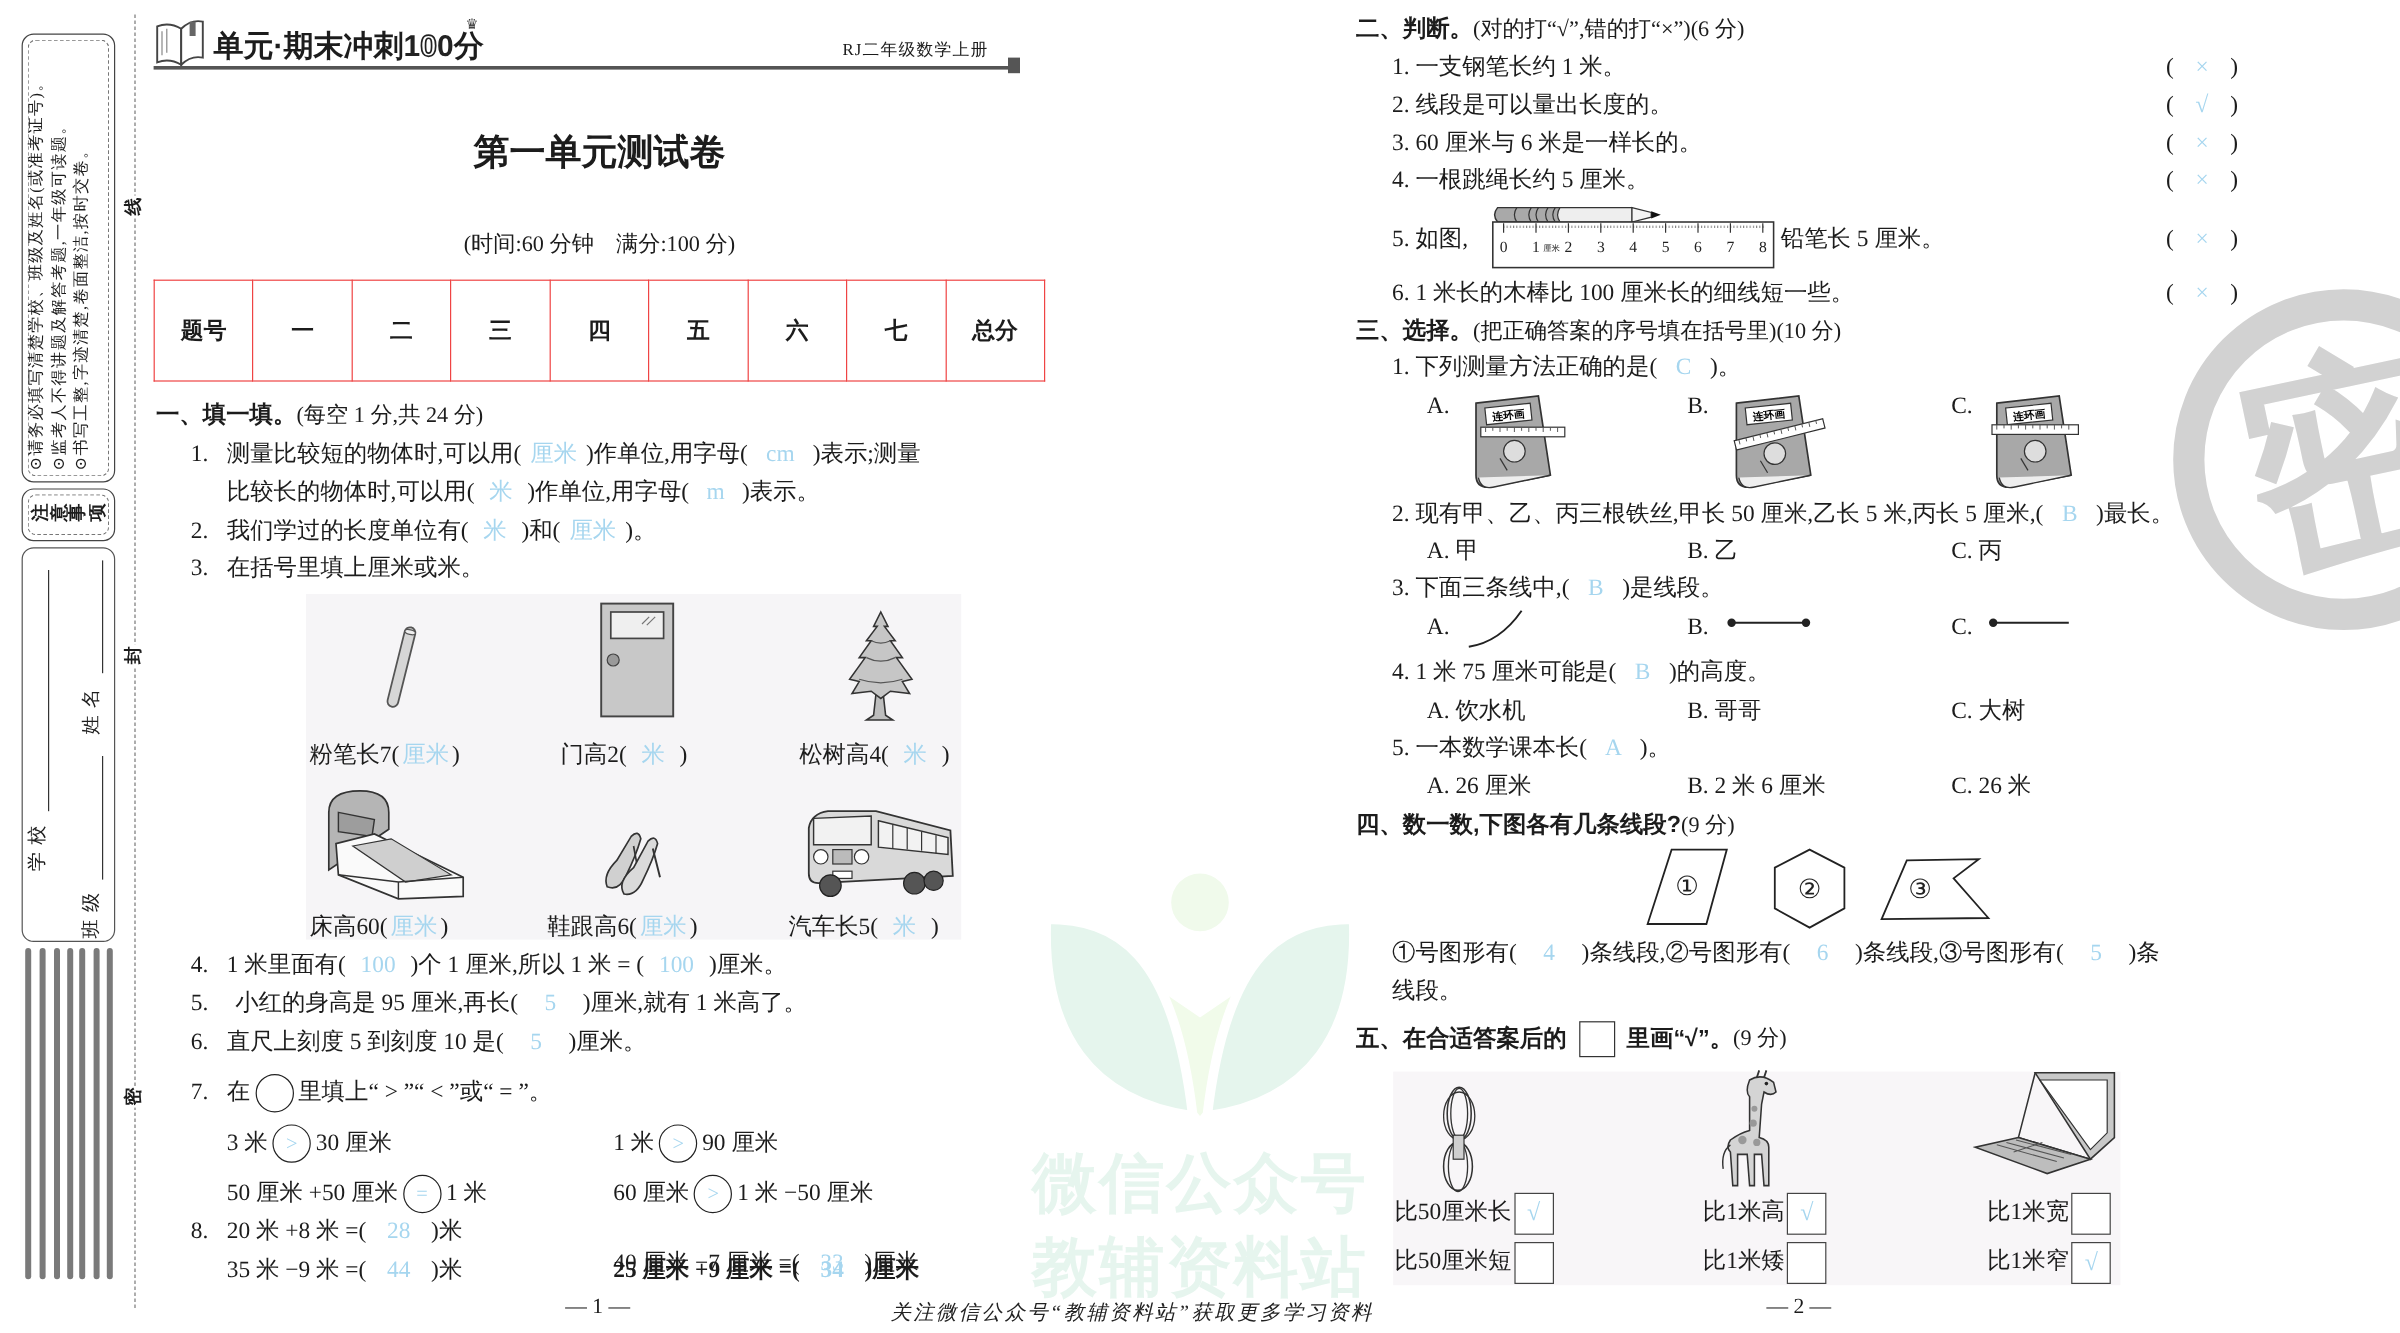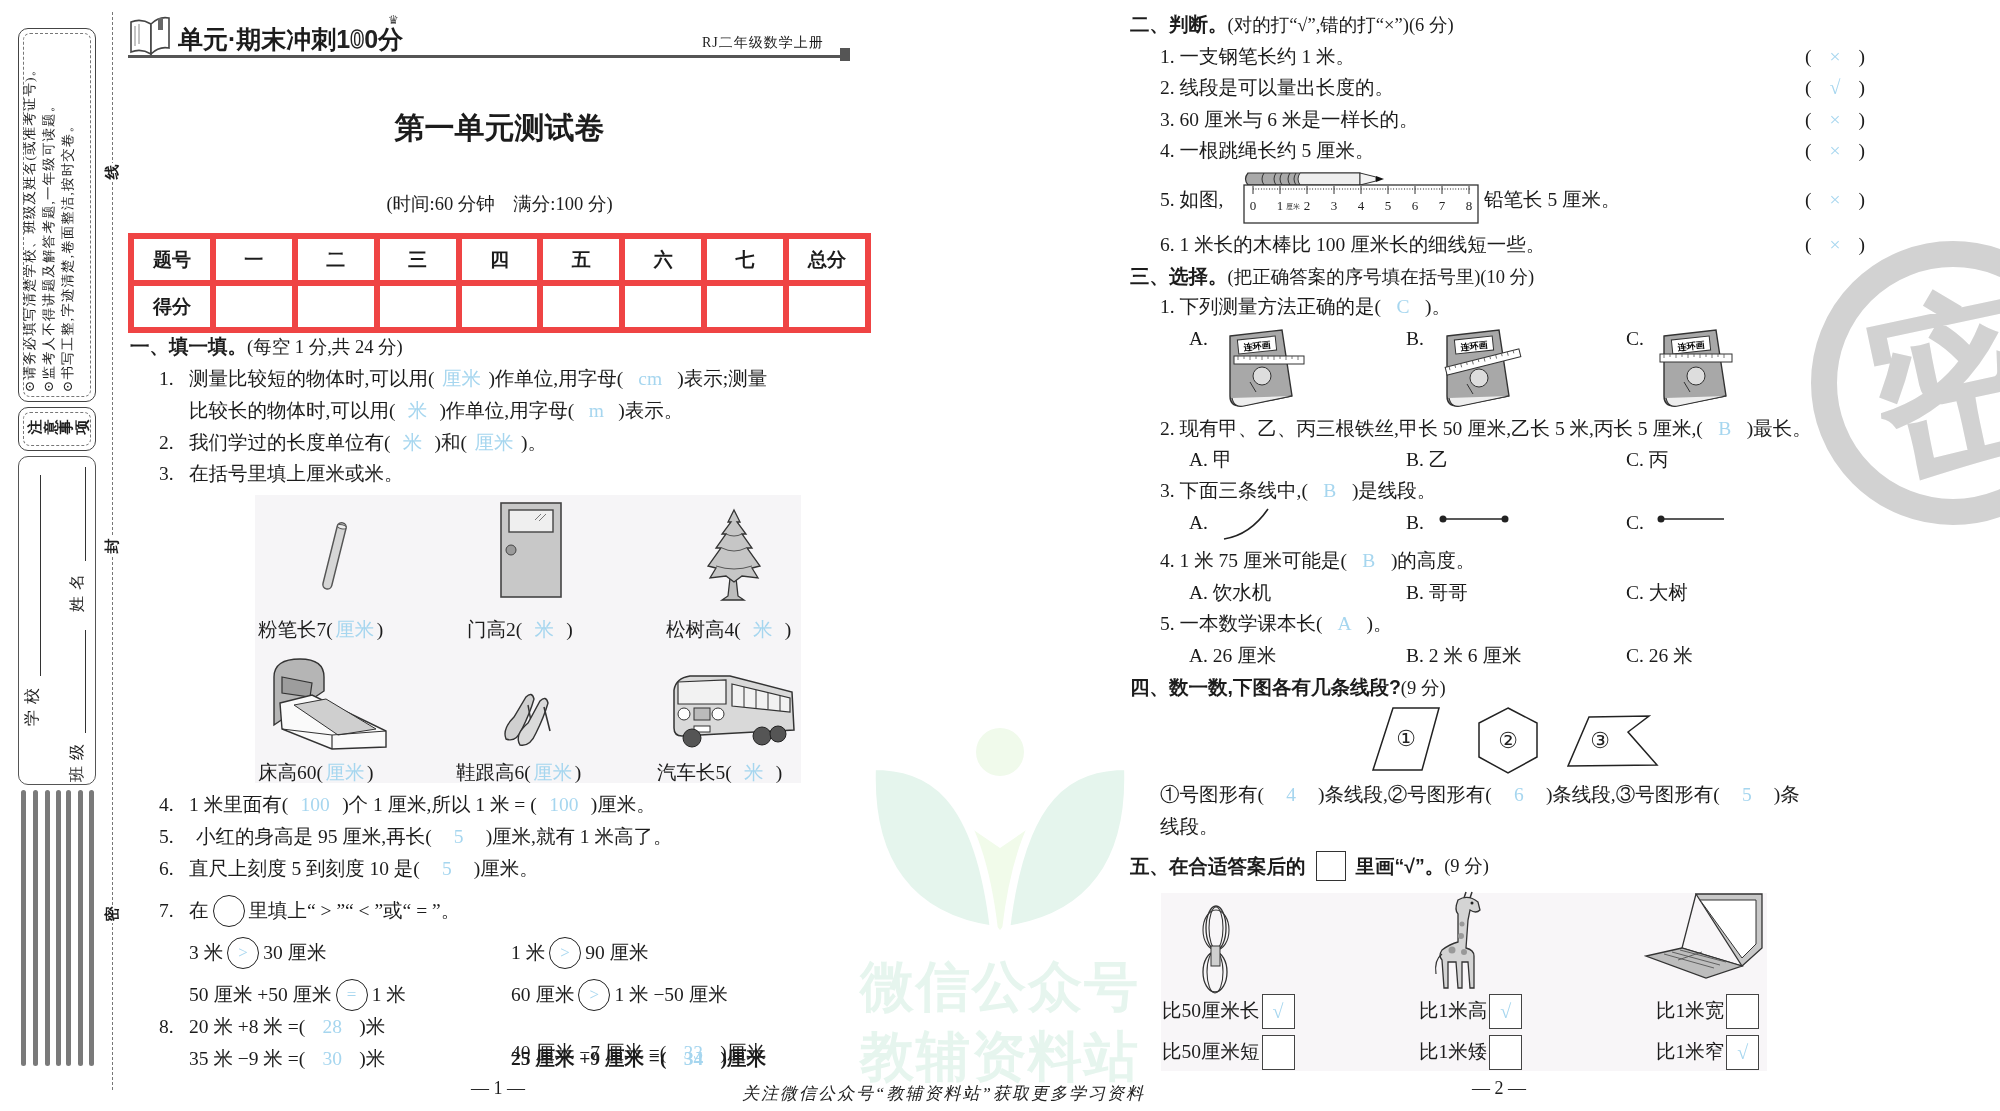--- a/index.html
+++ b/index.html
@@ -16,21 +16,21 @@
   .row32{display:flex;align-items:center;height:32px;}
   .rot{position:absolute;transform-origin:0 0;transform:rotate(-90deg);}
   .box-r{position:absolute;border:1.6px solid #444;border-radius:10px;box-sizing:border-box;}
   .box-r .inner{position:absolute;left:4px;top:4px;right:4px;bottom:4px;border:1px dashed #777;border-radius:7px;}
   .notice-line{position:absolute;left:10px;font-size:13.5px;line-height:18px;letter-spacing:1.1px;white-space:nowrap;}
   .bar{position:absolute;width:5px;top:790px;height:276px;background:#7a7a7a;border-radius:3px;}
   .cutmark{position:absolute;left:103px;width:18px;height:20px;background:#fff;font-family:"Liberation Sans","DejaVu Sans",sans-serif;
            font-weight:bold;font-size:15px;line-height:20px;text-align:center;transform:rotate(-90deg);}
   table.score{position:absolute;left:128px;top:233px;width:743px;height:85px;border-collapse:collapse;table-layout:fixed;
               border:1.8px solid #2a2a2a;font-family:"Liberation Sans","DejaVu Sans",sans-serif;font-weight:bold;font-size:19px;}
-  table.score td{border:6px solid #ef4444;text-align:center;height:41px;padding:0;}
+  table.score td{border:1px solid #ef4444;text-align:center;height:41px;padding:0;}
   .panel{position:absolute;background:#f6f5f7;}
   .paren{position:absolute;width:60px;display:flex;justify-content:space-between;font-size:19.5px;line-height:24px;}
   .paren .a{color:#a6d6ef;}
   .chk{display:inline-block;width:33px;height:35px;border:1.4px solid #444;background:#fff;vertical-align:middle;
        box-sizing:border-box;text-align:center;line-height:33px;color:#a6d6ef;font-size:20px;margin-left:2px;}
   .opt{position:absolute;font-size:19.5px;line-height:24px;white-space:nowrap;}
   .pagenum{position:absolute;width:120px;text-align:center;font-size:18px;line-height:22px;}
   .wm-text{position:absolute;left:840px;width:320px;text-align:center;font-family:"Liberation Sans","DejaVu Sans",sans-serif;
            font-weight:bold;font-size:54px;line-height:60px;color:#e6f5ee;letter-spacing:2px;}
 </style>
@@ -114,31 +114,20 @@
     <td>题号</td>
     <td>一</td>
     <td>二</td>
     <td>三</td>
     <td>四</td>
     <td>五</td>
     <td>六</td>
     <td>七</td>
     <td>总分</td>
   </tr>
-  <tr>
-    <td>得分</td>
-    <td></td>
-    <td></td>
-    <td></td>
-    <td></td>
-    <td></td>
-    <td></td>
-    <td></td>
-    <td></td>
-  </tr>
 </tbody>
   </table>
 
 <div class="abs h" style="left:130px;top:334px;">
   <span>一、填一填。</span><span class="note">(每空 1 分,共 24 分)</span>
 </div>
 
 <div class="abs t" style="left:159px;top:367px;">1.</div>
 <div class="abs t" style="left:189px;top:367px;">
   <span>测量比较短的物体时,可以用(</span><span class="ans">厘米</span><span>)作单位,用字母(</span><span class="ans">cm</span><span>)表示;测量</span>
@@ -252,21 +241,21 @@
   </div>
 <div class="abs t row32" style="left:511px;top:979px;">
     <span>60 厘米</span>
     <span class="circ">&gt;</span>
     <span>1 米 −50 厘米</span>
   </div>
 
 <div class="abs t" style="left:159px;top:1015px;">8.</div>
 <div class="abs t" style="left:189px;top:1015px;"><span>20 米 +8 米 =(</span><span class="ans">28</span><span>)米</span></div>
 <div class="abs t" style="left:511px;top:1015px;margin-top:26px;"><span>40 厘米 −7 厘米 =(</span><span class="ans">33</span><span>)厘米</span></div>
-<div class="abs t" style="left:189px;top:1047px;"><span>35 米 −9 米 =(</span><span class="ans">30</span><span>)米</span></div>
+<div class="abs t" style="left:189px;top:1047px;"><span>35 米 −9 米 =(</span><span class="ans">44</span><span>)米</span></div>
 <div class="abs t" style="left:511px;top:1047px;font-weight:bold;"><span>25 厘米 +9 厘米 =(</span><span class="ans">34</span><span>)厘米</span></div>
 
 <div class="pagenum" style="left:438px;top:1077px;">— 1 —</div>
 
 <div class="abs h" style="left:1130px;top:12px;">
   <span>二、判断。</span><span class="note">(对的打“√”,错的打“×”)(6 分)</span>
 </div>
 
 <div class="abs t" style="left:1160px;top:45px;"><span>1.</span>&nbsp;<span>一支钢笔长约 1 米。</span></div>
 <div class="paren" style="left:1805px;top:45px;">

